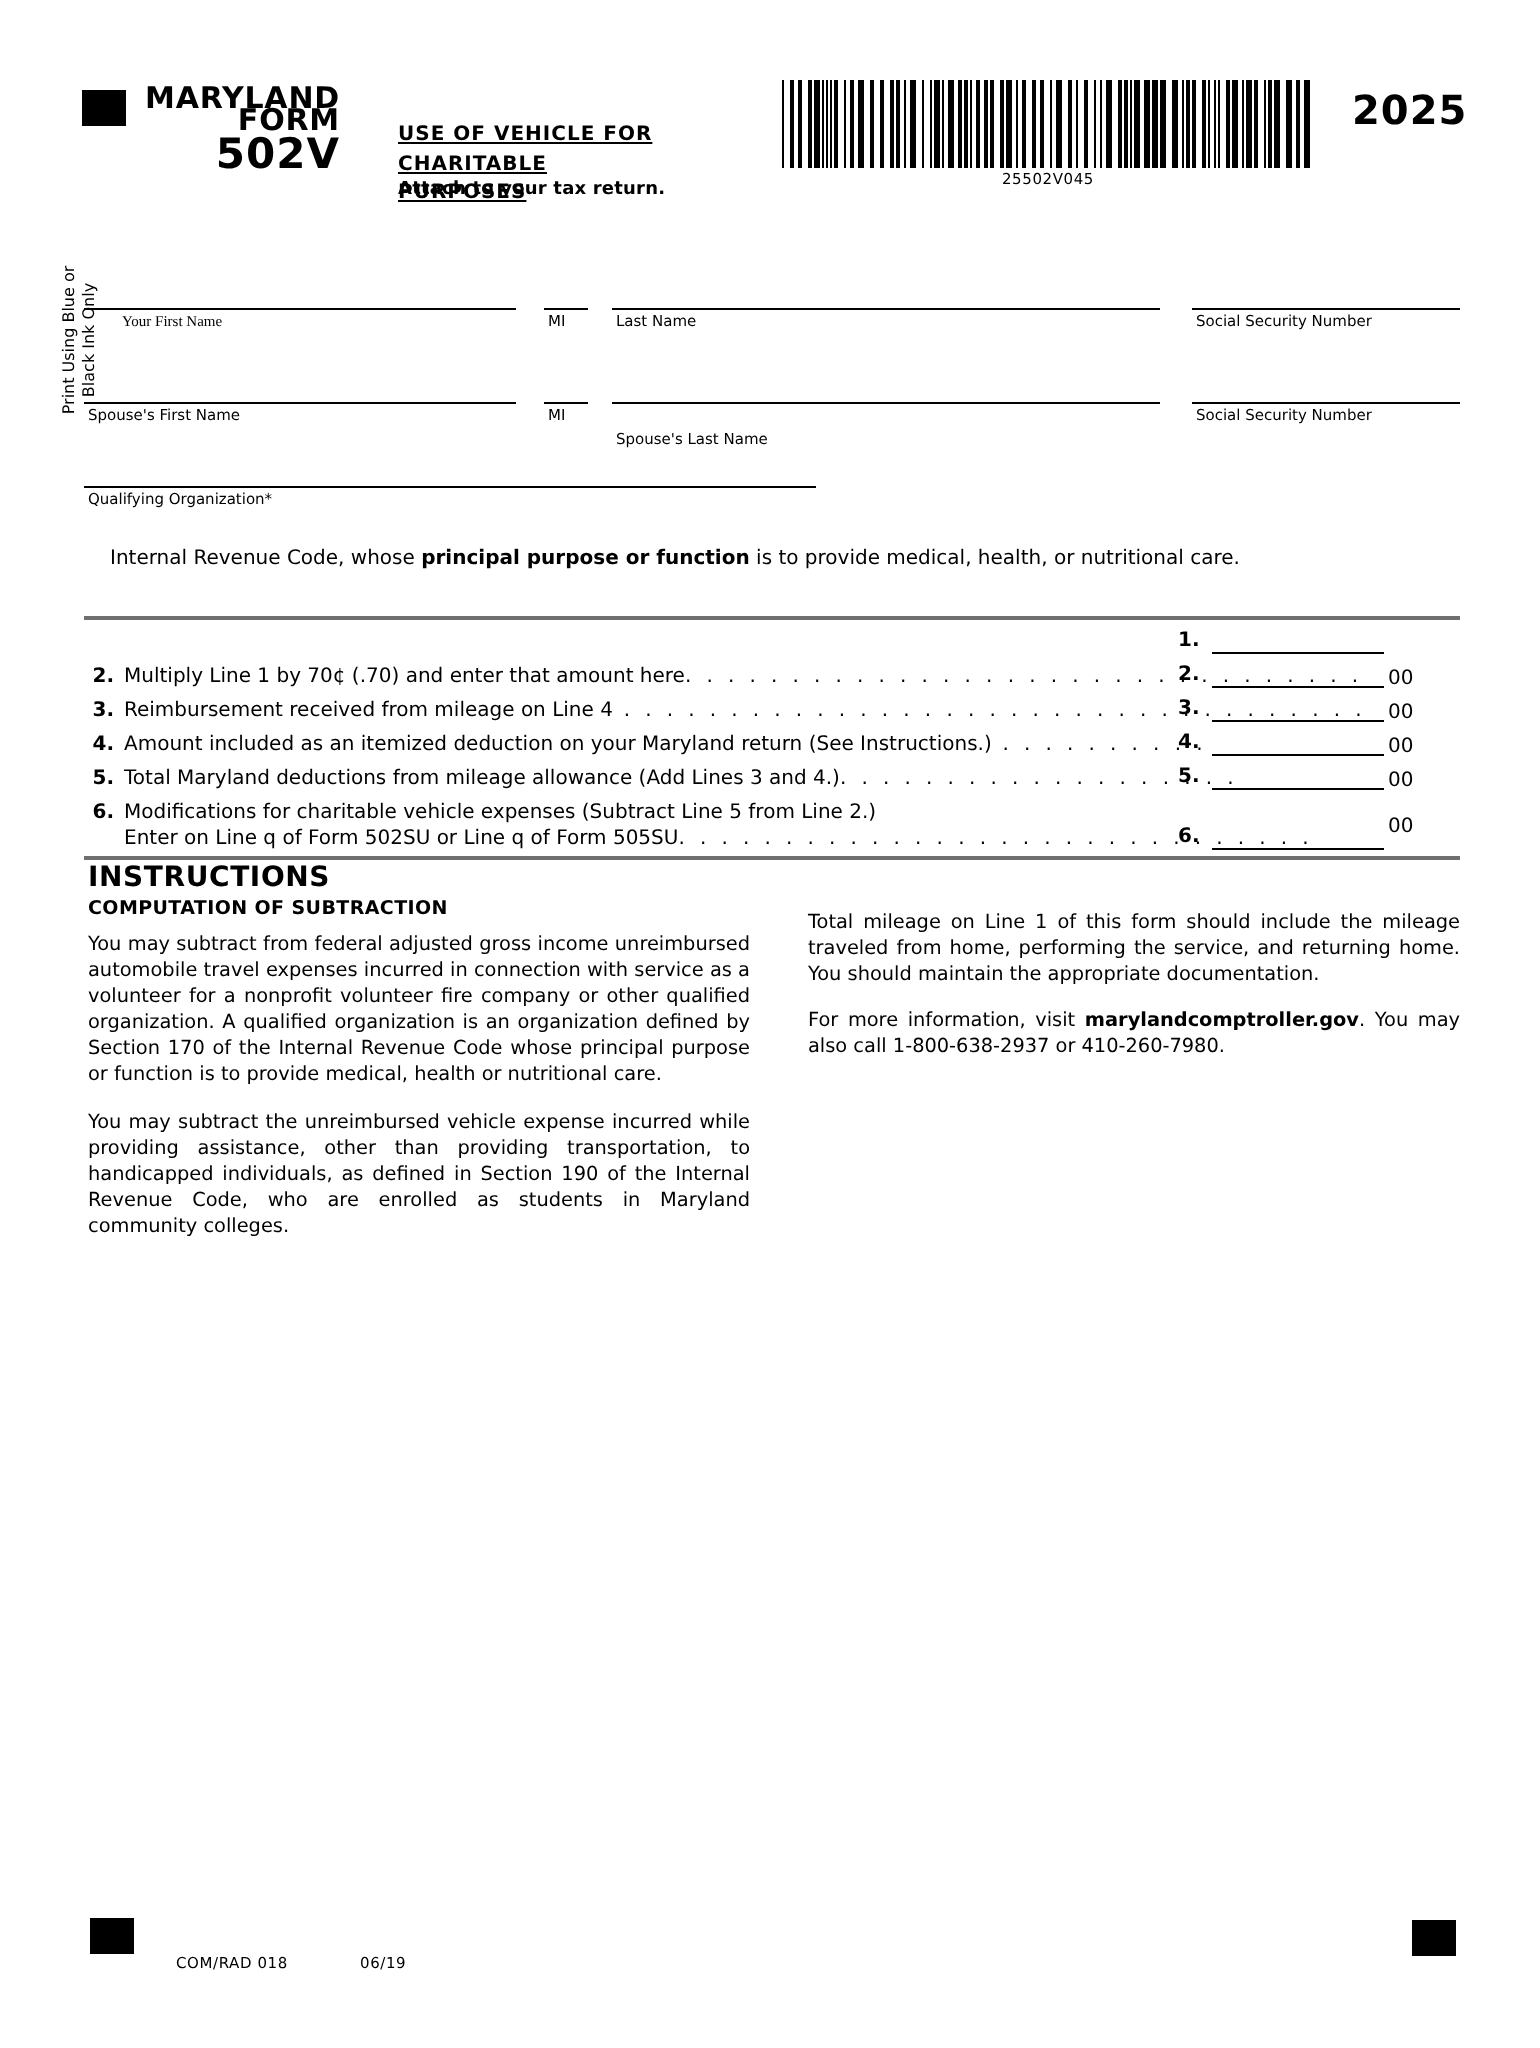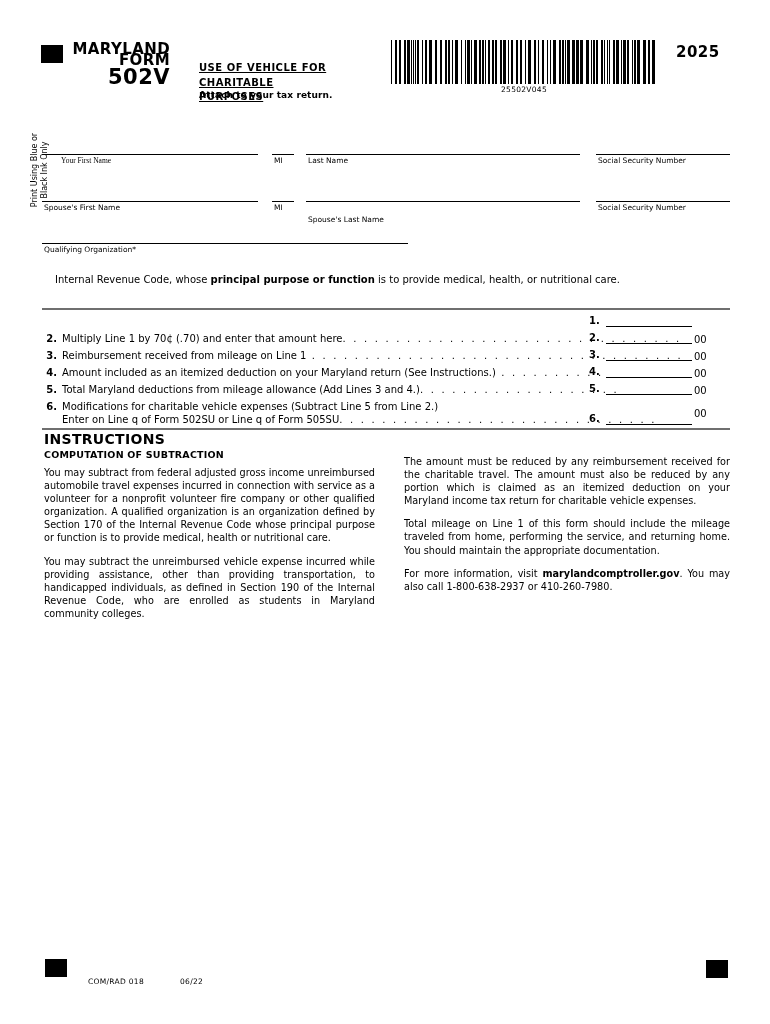--- a/index.html
+++ b/index.html
@@ -62,21 +62,21 @@
     left: 199px; top: 90px;
     width: 200px;
     font-weight: bold;
     font-size: 9px;
     letter-spacing: .1px;
   }
   .hdr-year {
     position: absolute;
     left: 676px; top: 43px;
     font-weight: bold;
-    font-size: 15px;
+    font-size: 20px;
     letter-spacing: .5px;
   }
 
   
   .barcode-wrap {
     position: absolute;
     left: 391px; top: 40px;
     width: 266px; height: 44px;
   }
   .barcode-wrap svg { display: block; width: 266px; height: 44px; }
@@ -350,21 +350,21 @@
   <div class="ansrule" style="left:606px; top:326px; width:86px;"></div>
 
   <div class="numline" style="left:42px; top:332px;">
     <span class="no">2.</span><span class="txt">Multiply Line 1 by 70¢ (.70) and enter that amount here</span><span class="leader">. . . . . . . . . . . . . . . . . . . . . . . . . . . . . . . .</span>
   </div>
   <div class="ansno" style="left:589px; top:332px;">2.</div>
   <div class="ansrule" style="left:606px; top:343px; width:86px;"></div>
   <div class="cents" style="left:694px; top:334px;">00</div>
 
   <div class="numline" style="left:42px; top:349px;">
-    <span class="no">3.</span><span class="txt">Reimbursement received from mileage on Line 1</span><span class="leader"> . . . . . . . . . . . . . . . . . . . . . . . . . . . . . . . . . . .</span>
+    <span class="no">3.</span><span class="txt">Reimbursement received from mileage on Line 4</span><span class="leader"> . . . . . . . . . . . . . . . . . . . . . . . . . . . . . . . . . . .</span>
   </div>
   <div class="ansno" style="left:589px; top:349px;">3.</div>
   <div class="ansrule" style="left:606px; top:360px; width:86px;"></div>
   <div class="cents" style="left:694px; top:351px;">00</div>
 
   <div class="numline" style="left:42px; top:366px;">
     <span class="no">4.</span><span class="txt">Amount included as an itemized deduction on your Maryland return (See Instructions.)</span><span class="leader"> . . . . . . . . . .</span>
   </div>
   <div class="ansno" style="left:589px; top:366px;">4.</div>
   <div class="ansrule" style="left:606px; top:377px; width:86px;"></div>
@@ -391,21 +391,20 @@
 
   <div class="instr-hd">INSTRUCTIONS</div>
   <div class="sub-hd">COMPUTATION OF SUBTRACTION</div>
 
   <div class="col col-left">
     <p>You may subtract from federal adjusted gross income unreimbursed automobile travel expenses incurred in connection with service as a volunteer for a nonprofit volunteer fire company or other qualified organization. A qualified organization is an organization defined by Section 170 of the Internal Revenue Code whose principal purpose or function is to provide medical, health or nutritional care.</p>
     <p>You may subtract the unreimbursed vehicle expense incurred while providing assistance, other than providing transportation, to handicapped individuals, as defined in Section 190 of the Internal Revenue Code, who are enrolled as students in Maryland community colleges.</p>
   </div>
 
   <div class="col col-right">
-    <p>The amount must be reduced by any reimbursement received for the charitable travel. The amount must also be reduced by any portion which is claimed as an itemized deduction on your Maryland income tax return for charitable vehicle expenses.</p>
     <p>Total mileage on Line 1 of this form should include the mileage traveled from home, performing the service, and returning home. You should maintain the appropriate documentation.</p>
     <p><span>For more information, visit </span><b>marylandcomptroller.gov</b><span>. You may also call 1-800-638-2937 or 410-260-7980.</span></p>
   </div>
 
   <div class="footer-code">COM/RAD 018</div>
-  <div class="footer-rev">06/22</div>
+  <div class="footer-rev">06/19</div>
 
 </div>
 
 </body></html>

